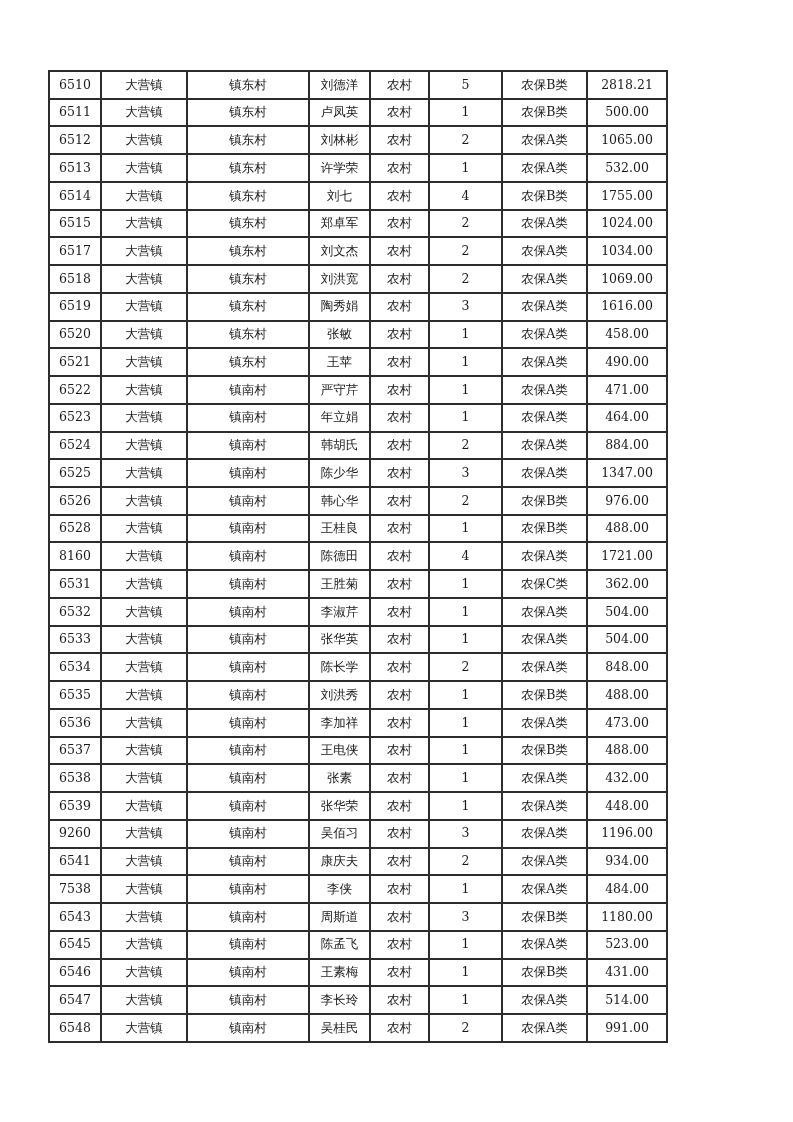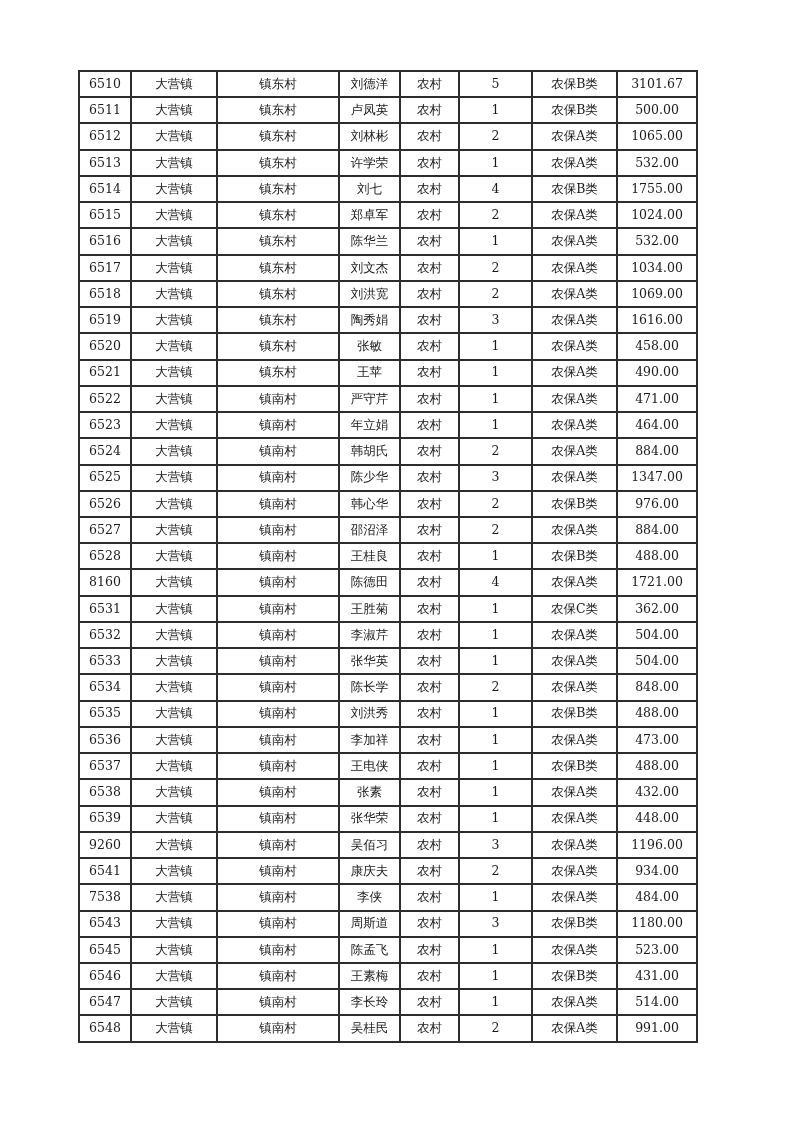--- a/index.html
+++ b/index.html
@@ -10,21 +10,21 @@
   .page {
     position: relative;
     width: 793px;
     height: 1122px;
     background: var(--page-bg, #ffffff);
     overflow: hidden;
     font-family: "DejaVu Serif", "Liberation Serif", serif;
   }
   table.data-table {
     position: absolute;
-    left: 78px;
+    left: 48px;
     top: 70px;
     width: 620px;
     height: 973px;
     table-layout: fixed;
     border-collapse: separate;
     border-spacing: 0;
     border: 1px solid var(--border-color, #2d2d2d);
   }
   table.data-table td {
     box-sizing: border-box;
@@ -56,21 +56,21 @@
     </colgroup>
     <tbody>
         <tr>
           <td>6510</td>
           <td>大营镇</td>
           <td>镇东村</td>
           <td>刘德洋</td>
           <td>农村</td>
           <td>5</td>
           <td>农保B类</td>
-          <td>3101.67</td>
+          <td>2818.21</td>
         </tr>
         <tr>
           <td>6511</td>
           <td>大营镇</td>
           <td>镇东村</td>
           <td>卢凤英</td>
           <td>农村</td>
           <td>1</td>
           <td>农保B类</td>
           <td>500.00</td>
@@ -109,30 +109,20 @@
           <td>6515</td>
           <td>大营镇</td>
           <td>镇东村</td>
           <td>郑卓军</td>
           <td>农村</td>
           <td>2</td>
           <td>农保A类</td>
           <td>1024.00</td>
         </tr>
         <tr>
-          <td>6516</td>
-          <td>大营镇</td>
-          <td>镇东村</td>
-          <td>陈华兰</td>
-          <td>农村</td>
-          <td>1</td>
-          <td>农保A类</td>
-          <td>532.00</td>
-        </tr>
-        <tr>
           <td>6517</td>
           <td>大营镇</td>
           <td>镇东村</td>
           <td>刘文杰</td>
           <td>农村</td>
           <td>2</td>
           <td>农保A类</td>
           <td>1034.00</td>
         </tr>
         <tr>
@@ -217,30 +207,20 @@
         </tr>
         <tr>
           <td>6526</td>
           <td>大营镇</td>
           <td>镇南村</td>
           <td>韩心华</td>
           <td>农村</td>
           <td>2</td>
           <td>农保B类</td>
           <td>976.00</td>
-        </tr>
-        <tr>
-          <td>6527</td>
-          <td>大营镇</td>
-          <td>镇南村</td>
-          <td>邵沼泽</td>
-          <td>农村</td>
-          <td>2</td>
-          <td>农保A类</td>
-          <td>884.00</td>
         </tr>
         <tr>
           <td>6528</td>
           <td>大营镇</td>
           <td>镇南村</td>
           <td>王桂良</td>
           <td>农村</td>
           <td>1</td>
           <td>农保B类</td>
           <td>488.00</td>

